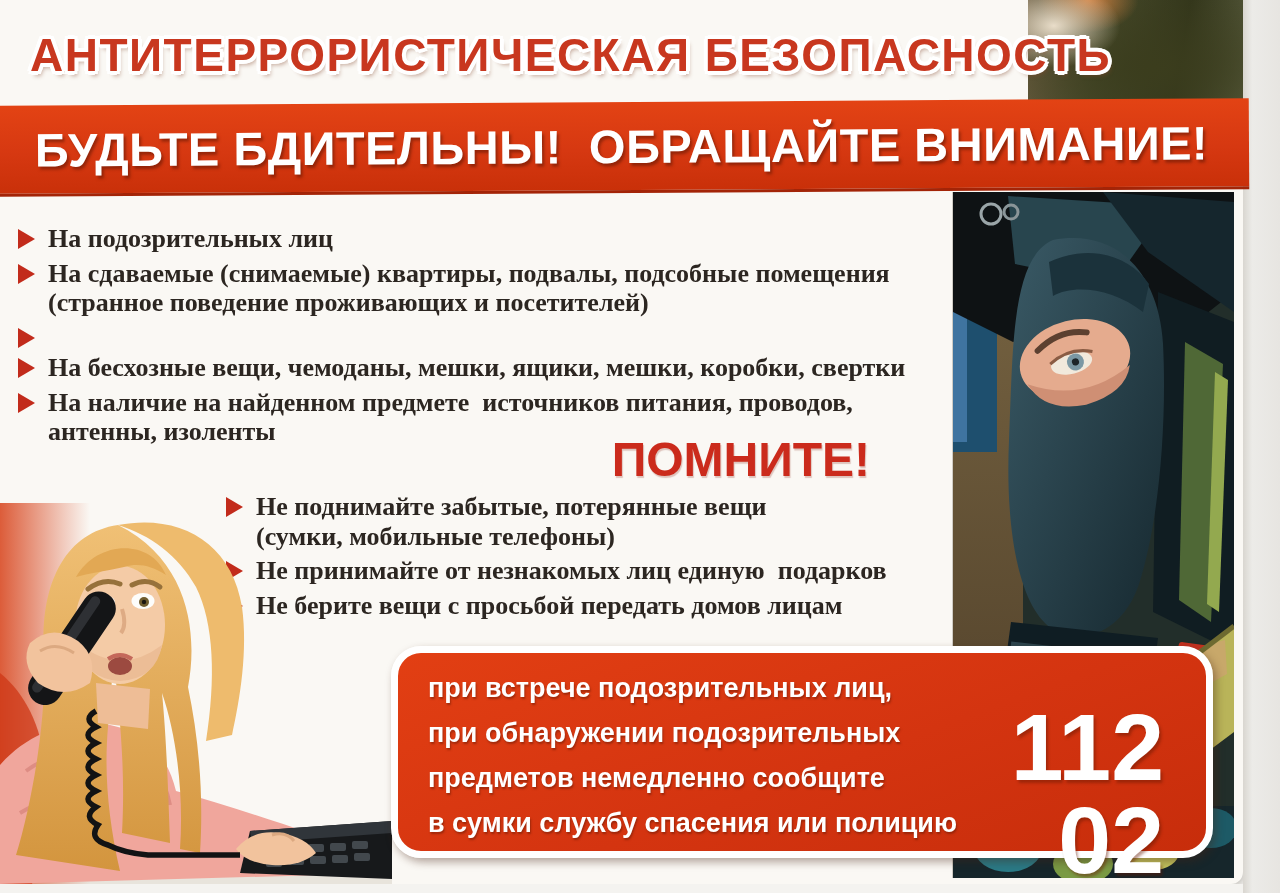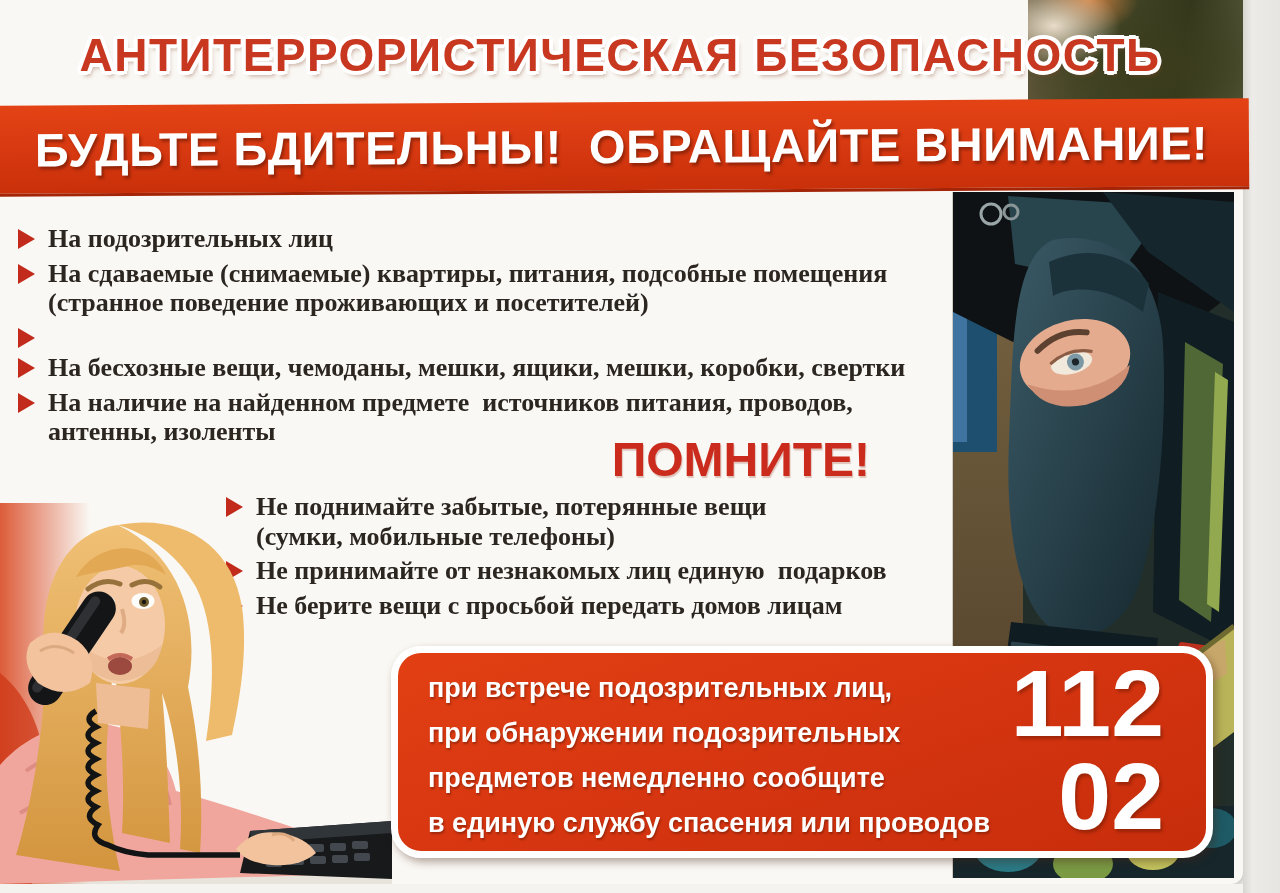--- a/index.html
+++ b/index.html
@@ -9,21 +9,21 @@
   .card { position:absolute; left:0; top:0; width:1243px; height:884px;
           background:#faf8f4; border-radius:0 12px 12px 0;
           box-shadow:2px 2px 6px rgba(120,115,105,.35); }
   .margin-right { position:absolute; left:1243px; top:0; width:37px; height:893px;
           background:linear-gradient(90deg,#d9d6d0 0%,#ecebe8 25%,#e7e5e1 100%); }
   .margin-bottom { position:absolute; left:0; top:884px; width:1243px; height:9px;
           background:#f4f3f0; }
 
   
   .poster-title { position:absolute; top:28px; left:30px; width:1180px; z-index:4;
-    text-align:center; font-size:46px; font-weight:800; letter-spacing:1.5px;
+    text-align:left; font-size:46px; font-weight:800; letter-spacing:1.5px;
     color:#c8371f; white-space:pre;
     text-shadow:-3px -3px 0 #fff, 3px -3px 0 #fff, -3px 3px 0 #fff, 3px 3px 0 #fff,
                 0 -4px 0 #fff, 0 4px 0 #fff, -4px 0 0 #fff, 4px 0 0 #fff,
                 3px 5px 4px rgba(130,70,45,.45); }
 
   
   .banner { position:absolute; top:102px; left:-6px; width:1255px; height:91px; z-index:3;
     background:linear-gradient(180deg,#e34314 0%,#d63811 55%,#c93009 100%);
     border-bottom:3px solid #a32407;
     transform:rotate(-0.35deg);
@@ -49,21 +49,21 @@
   
   .alert-box { position:absolute; left:391px; top:646px; width:822px; height:212px; z-index:6;
     background:linear-gradient(160deg,#e23f13 0%,#d43410 55%,#c72d0b 100%);
     border:7px solid #fff; border-radius:30px;
     box-shadow:3px 4px 9px rgba(70,35,20,.4); display:flex; }
   .alert-lines { padding:13px 0 0 30px; }
   .alert-line { color:#fff; font-size:27px; font-weight:800; line-height:45px;
     white-space:pre; text-shadow:1px 2px 2px rgba(100,25,5,.5); }
   .alert-numbers { margin-left:auto; padding:4px 42px 0 0; text-align:right;
     color:#fff; font-weight:700; font-size:95px; line-height:0.98;
-    text-shadow:2px 3px 3px rgba(100,25,5,.45); }
+    text-shadow:2px 3px 3px rgba(100,25,5,.45);margin-top:44px; }
 
   
   .photo-man { position:absolute; left:953px; top:192px; width:281px; height:686px; z-index:1;
     box-shadow:-1px 0 0 rgba(180,175,165,.6); }
   .photo-man svg, .photo-woman svg { display:block; width:100%; height:100%; }
   .photo-top-right { position:absolute; left:1028px; top:0; width:215px; height:103px; z-index:1;
     background:
       radial-gradient(95px 60px at 12% 25%, #e9ddc9 0%, rgba(233,221,201,0) 70%),
       radial-gradient(70px 45px at 28% 0%, #cf7f3f 0%, rgba(207,127,63,0) 72%),
       radial-gradient(190px 95px at 58% 65%, #3b3d1d 0%, rgba(59,61,29,0) 85%),
@@ -135,21 +135,21 @@
     </svg>
   </div>
 
   <ul class="blist watch-list">
     <li>
       <span class="tri"></span>
       <span class="li-text">На подозрительных лиц</span>
       </li>
     <li>
       <span class="tri"></span>
-      <span class="li-text">На сдаваемые (снимаемые) квартиры, питания, подсобные помещения
+      <span class="li-text">На сдаваемые (снимаемые) квартиры, подвалы, подсобные помещения
 (странное поведение проживающих и посетителей)</span>
       </li>
     <li>
       <span class="tri"></span>
       </li>
     <li>
       <span class="tri"></span>
       <span class="li-text">На бесхозные вещи, чемоданы, мешки, ящики, мешки, коробки, свертки</span>
       </li>
     <li>
@@ -235,20 +235,20 @@
       <path d="M30,140 q22,-20 48,-2 q20,16 12,42 q-26,18 -52,0 q-18,-20 -8,-40 z" fill="#f2c39d"></path>
       <path d="M40,148 q16,-10 34,2" stroke="#dca981" stroke-width="3" fill="none"></path>
     </svg>
   </div>
 
   <div class="alert-box">
     <div class="alert-lines">
       <div class="alert-line">при встрече подозрительных лиц,</div>
       <div class="alert-line">при обнаружении подозрительных</div>
       <div class="alert-line">предметов немедленно сообщите</div>
-      <div class="alert-line">в единую службу спасения или проводов</div>
+      <div class="alert-line">в сумки службу спасения или полицию</div>
     </div>
     <div class="alert-numbers">
       <div>112</div>
       <div>02</div>
     </div>
   </div>
 </div>
 
 </body></html>

